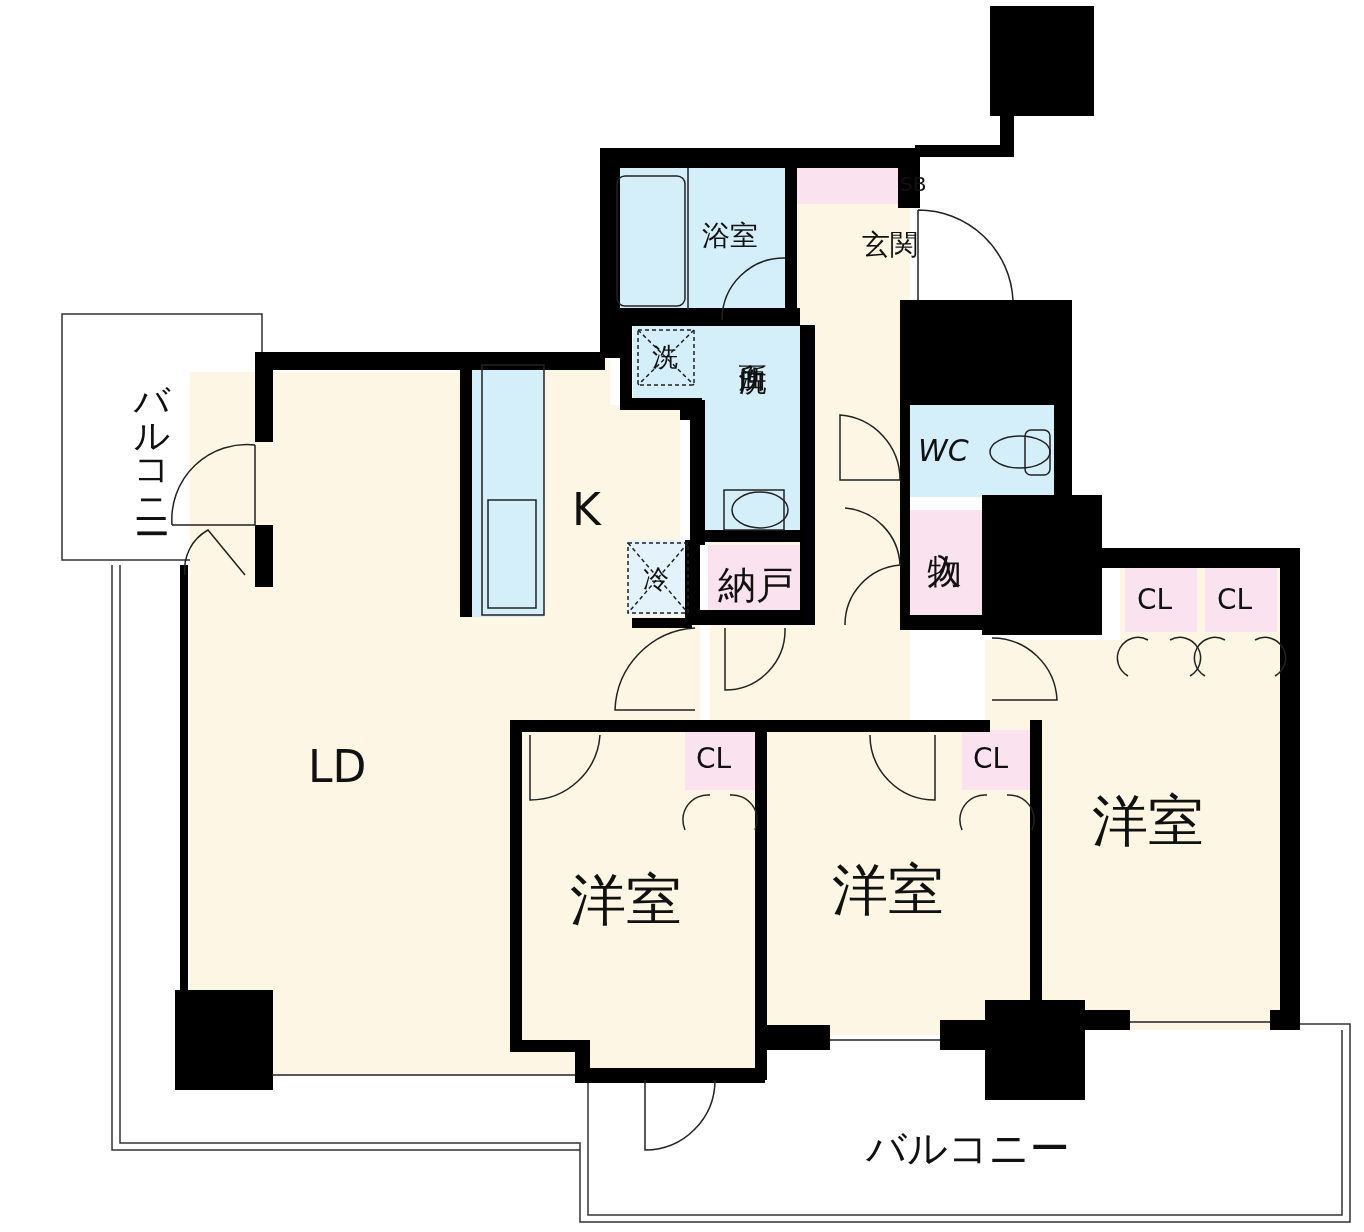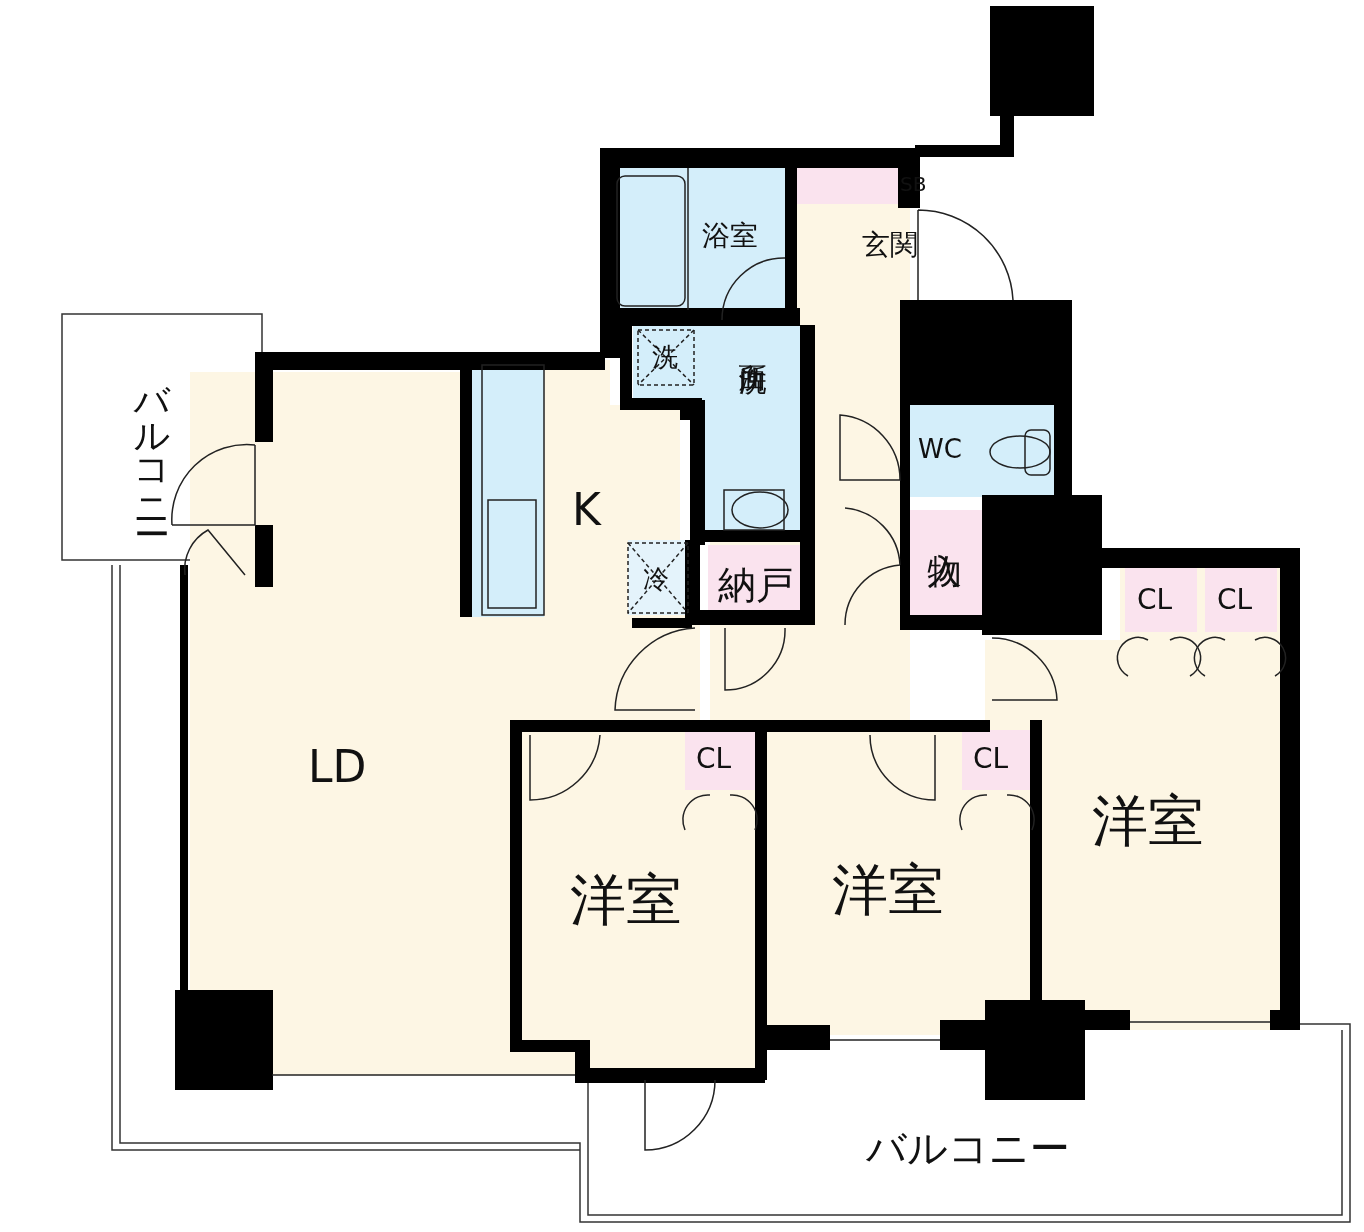--- a/index.html
+++ b/index.html
@@ -135,20 +135,20 @@
 <div class="lbl" style="left:570px;top:872px;font-size:56px;">洋室</div>
 <div class="lbl" style="left:832px;top:862px;font-size:56px;">洋室</div>
 <div class="lbl" style="left:1092px;top:793px;font-size:56px;">洋室</div>
 <div class="lbl" style="left:702px;top:222px;font-size:28px;">浴室</div>
 <div class="lbl vert" style="left:738px;top:345px;font-size:28px;">洗面所</div>
 <div class="lbl" style="left:652px;top:344px;font-size:26px;">洗</div>
 <div class="lbl" style="left:643px;top:566px;font-size:26px;">冷</div>
 <div class="lbl" style="left:718px;top:566px;font-size:38px;">納戸</div>
 <div class="lbl" style="left:818px;top:231px;font-size:28px;margin-left:44px;">玄関</div>
 <div class="lbl" style="left:864px;top:174px;font-size:20px;margin-left:36px;">SB</div>
-<div class="lbl" style="left:918px;top:436px;font-size:26px;">WC</div>
+<div class="lbl" style="left:918px;top:436px;font-size:30px;font-style:italic;">WC</div>
 <div class="lbl vert" style="left:928px;top:528px;font-size:34px;">物入</div>
 <div class="lbl" style="left:696px;top:745px;font-size:28px;">CL</div>
 <div class="lbl" style="left:973px;top:745px;font-size:28px;">CL</div>
 <div class="lbl" style="left:1137px;top:586px;font-size:28px;">CL</div>
 <div class="lbl" style="left:1217px;top:586px;font-size:28px;">CL</div>
 <div class="lbl vert" style="left:134px;top:360px;font-size:36px;">バルコニー</div>
 <div class="lbl" style="left:866px;top:1128px;font-size:40px;">バルコニー</div>
 
 </body></html>

